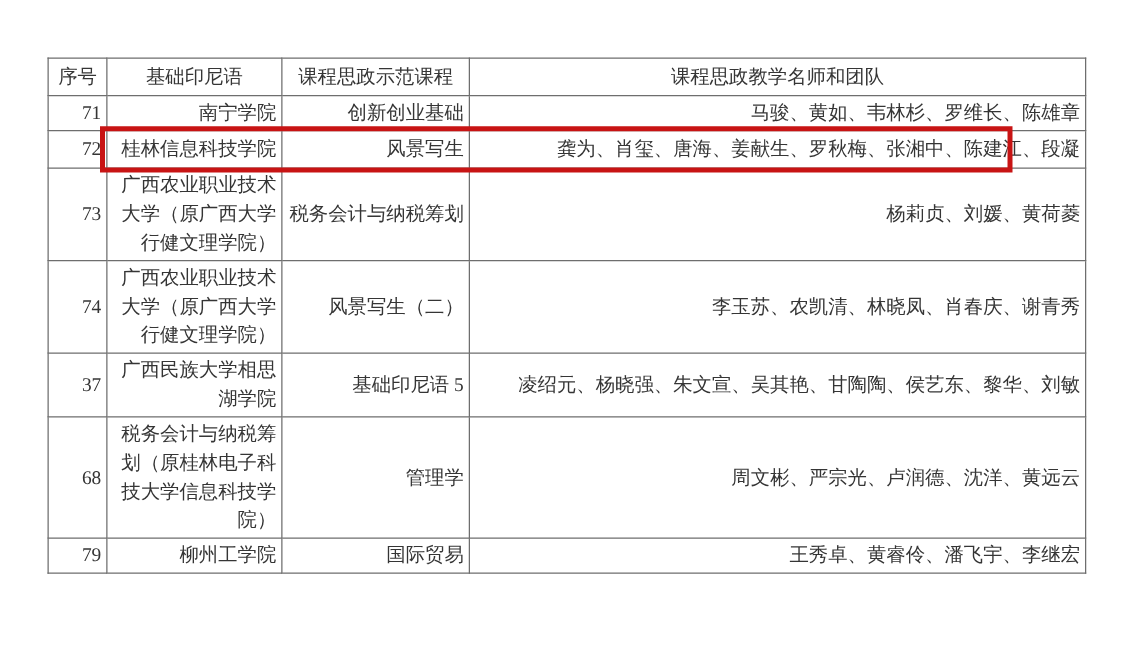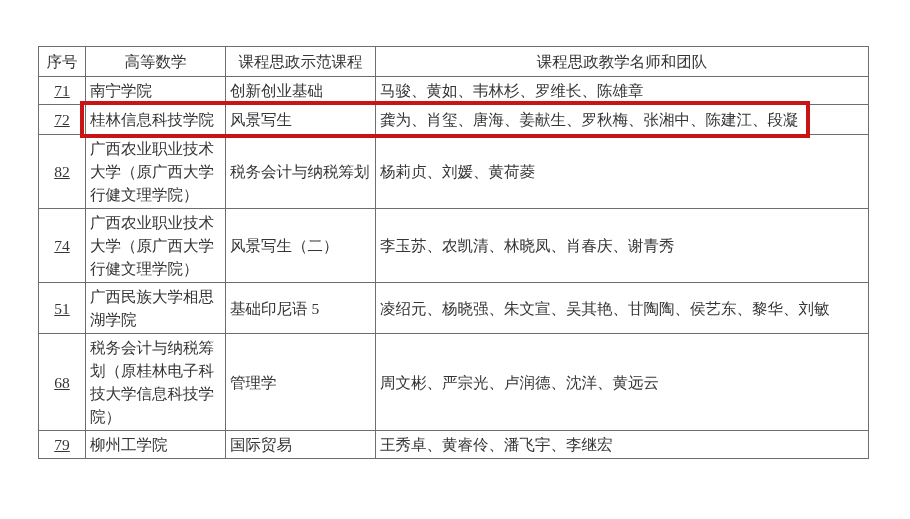--- a/index.html
+++ b/index.html
@@ -32,22 +32,22 @@
   table.roster td, table.roster th {
     border: 1px solid #6e6e6e;
     font-size: 15.5px;
     line-height: 23px;
     font-weight: normal;
     padding: 2px 4px;
     vertical-align: middle;
     word-break: break-all;
   }
   table.roster th { text-align: center; padding: 3px 2px; }
-  td.seq { text-align: center; text-decoration: underline; }
-  td.school, td.course, td.teachers { text-align: left; padding-left: 7px; }
+  td.seq { text-align: right; }
+  td.school, td.course, td.teachers { text-align: right; padding-left: 7px; }
   tr.single td { height: 22px; }
   tr.hl td { height: 25px; }
   .highlight-box {
     position: absolute;
     border: 4px solid #c81414;
     box-sizing: border-box;
     pointer-events: none;
     z-index: 5;
   }
 </style>
@@ -59,52 +59,52 @@
     <table class="roster">
       <colgroup>
         <col style="width:47px">
         <col style="width:140px">
         <col style="width:150px">
         <col style="width:493px">
       </colgroup>
       <thead>
         <tr>
           <th>序号</th>
-          <th>高等数学</th>
+          <th>基础印尼语</th>
           <th>课程思政示范课程</th>
           <th>课程思政教学名师和团队</th>
         </tr>
       </thead>
       <tbody id="roster-body">
           <tr class="single">
             <td class="seq">71</td>
             <td class="school">南宁学院</td>
             <td class="course">创新创业基础</td>
             <td class="teachers">马骏、黄如、韦林杉、罗维长、陈雄章</td>
           </tr>
           <tr class="hl" id="hl-row">
             <td class="seq">72</td>
             <td class="school">桂林信息科技学院</td>
             <td class="course">风景写生</td>
             <td class="teachers">龚为、肖玺、唐海、姜献生、罗秋梅、张湘中、陈建江、段凝</td>
           </tr>
           <tr class="">
-            <td class="seq">82</td>
+            <td class="seq">73</td>
             <td class="school">广西农业职业技术大学（原广西大学行健文理学院）</td>
             <td class="course">税务会计与纳税筹划</td>
             <td class="teachers">杨莉贞、刘媛、黄荷菱</td>
           </tr>
           <tr class="">
             <td class="seq">74</td>
             <td class="school">广西农业职业技术大学（原广西大学行健文理学院）</td>
             <td class="course">风景写生（二）</td>
             <td class="teachers">李玉苏、农凯清、林晓凤、肖春庆、谢青秀</td>
           </tr>
           <tr class="">
-            <td class="seq">51</td>
+            <td class="seq">37</td>
             <td class="school">广西民族大学相思湖学院</td>
             <td class="course">基础印尼语 5</td>
             <td class="teachers">凌绍元、杨晓强、朱文宣、吴其艳、甘陶陶、侯艺东、黎华、刘敏</td>
           </tr>
           <tr class="">
             <td class="seq">68</td>
             <td class="school">税务会计与纳税筹划（原桂林电子科技大学信息科技学院）</td>
             <td class="course">管理学</td>
             <td class="teachers">周文彬、严宗光、卢润德、沈洋、黄远云</td>
           </tr>

